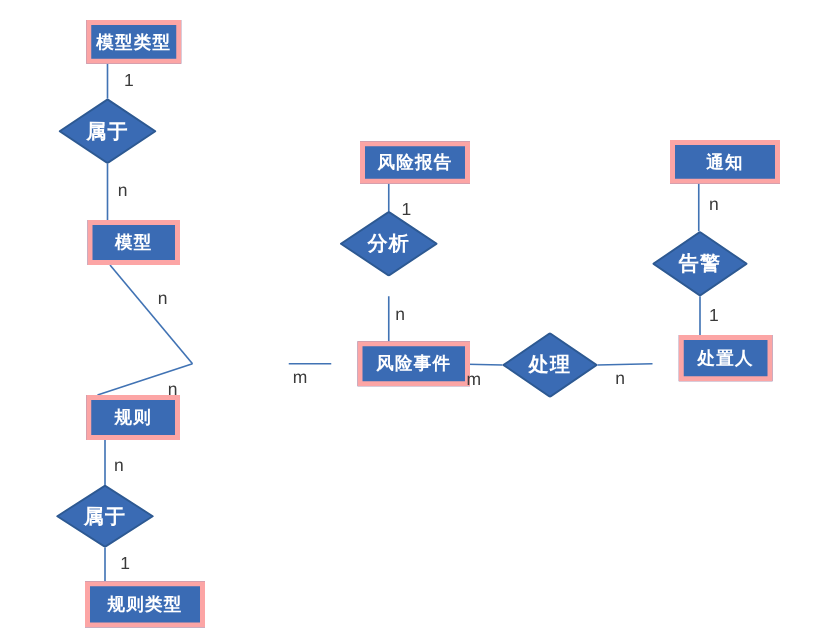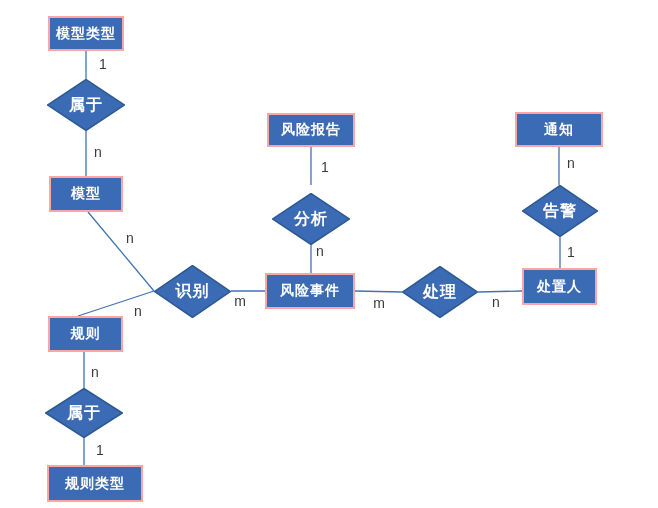--- a/index.html
+++ b/index.html
@@ -16,29 +16,30 @@
     overflow: hidden;
   }
   .wires {
     position: absolute;
     left: 0; top: 0;
     width: 658px; height: 508px;
   }
   .entity {
     position: absolute;
     background: #3a6bb4;
-    border: 2px solid #fca5a5;
+    border: 4px solid #fca5a5;
     box-sizing: border-box;
     color: #ffffff;
     font-size: 14px;
     font-weight: bold;
     display: flex;
     align-items: center;
     justify-content: center;
     letter-spacing: 1px;
+    margin-left: 21px;
   }
   .diamond {
     position: absolute;
   }
   .diamond svg {
     position: absolute;
     left: 0; top: 0;
     width: 100%; height: 100%;
     display: block;
   }
@@ -95,35 +96,29 @@
   <div class="entity" style="left:515px; top:112px; width:88px; height:35px;">通知</div>
   <div class="entity" style="left:522px; top:268px; width:75px; height:37px;">处置人</div>
 
   <div class="diamond" style="left:47px; top:79px; width:78px; height:52px;">
     <svg viewBox="0 0 100 100" preserveAspectRatio="none">
       <polygon points="50,1 99,50 50,99 1,50" fill="#3a6bb4" stroke="#2d5992" stroke-width="1.5" vector-effect="non-scaling-stroke"></polygon>
     </svg>
     <span class="dlabel">属于</span>
   </div>
 
-  <div class="diamond" style="left:154px; top:265px; width:77px; height:53px;">
-    <svg viewBox="0 0 100 100" preserveAspectRatio="none">
-      <polygon points="50,1 99,50 50,99 1,50" fill="#3a6bb4" stroke="#2d5992" stroke-width="1.5" vector-effect="non-scaling-stroke"></polygon>
-    </svg>
-    <span class="dlabel">识别</span>
-  </div>
 
   <div class="diamond" style="left:45px; top:388px; width:78px; height:50px;">
     <svg viewBox="0 0 100 100" preserveAspectRatio="none">
       <polygon points="50,1 99,50 50,99 1,50" fill="#3a6bb4" stroke="#2d5992" stroke-width="1.5" vector-effect="non-scaling-stroke"></polygon>
     </svg>
     <span class="dlabel">属于</span>
   </div>
 
-  <div class="diamond" style="left:272px; top:193px; width:78px; height:52px;">
+  <div class="diamond" style="left:272px; top:169px; width:78px; height:52px;">
     <svg viewBox="0 0 100 100" preserveAspectRatio="none">
       <polygon points="50,1 99,50 50,99 1,50" fill="#3a6bb4" stroke="#2d5992" stroke-width="1.5" vector-effect="non-scaling-stroke"></polygon>
     </svg>
     <span class="dlabel">分析</span>
   </div>
 
   <div class="diamond" style="left:402px; top:266px; width:76px; height:52px;">
     <svg viewBox="0 0 100 100" preserveAspectRatio="none">
       <polygon points="50,1 99,50 50,99 1,50" fill="#3a6bb4" stroke="#2d5992" stroke-width="1.5" vector-effect="non-scaling-stroke"></polygon>
     </svg>

